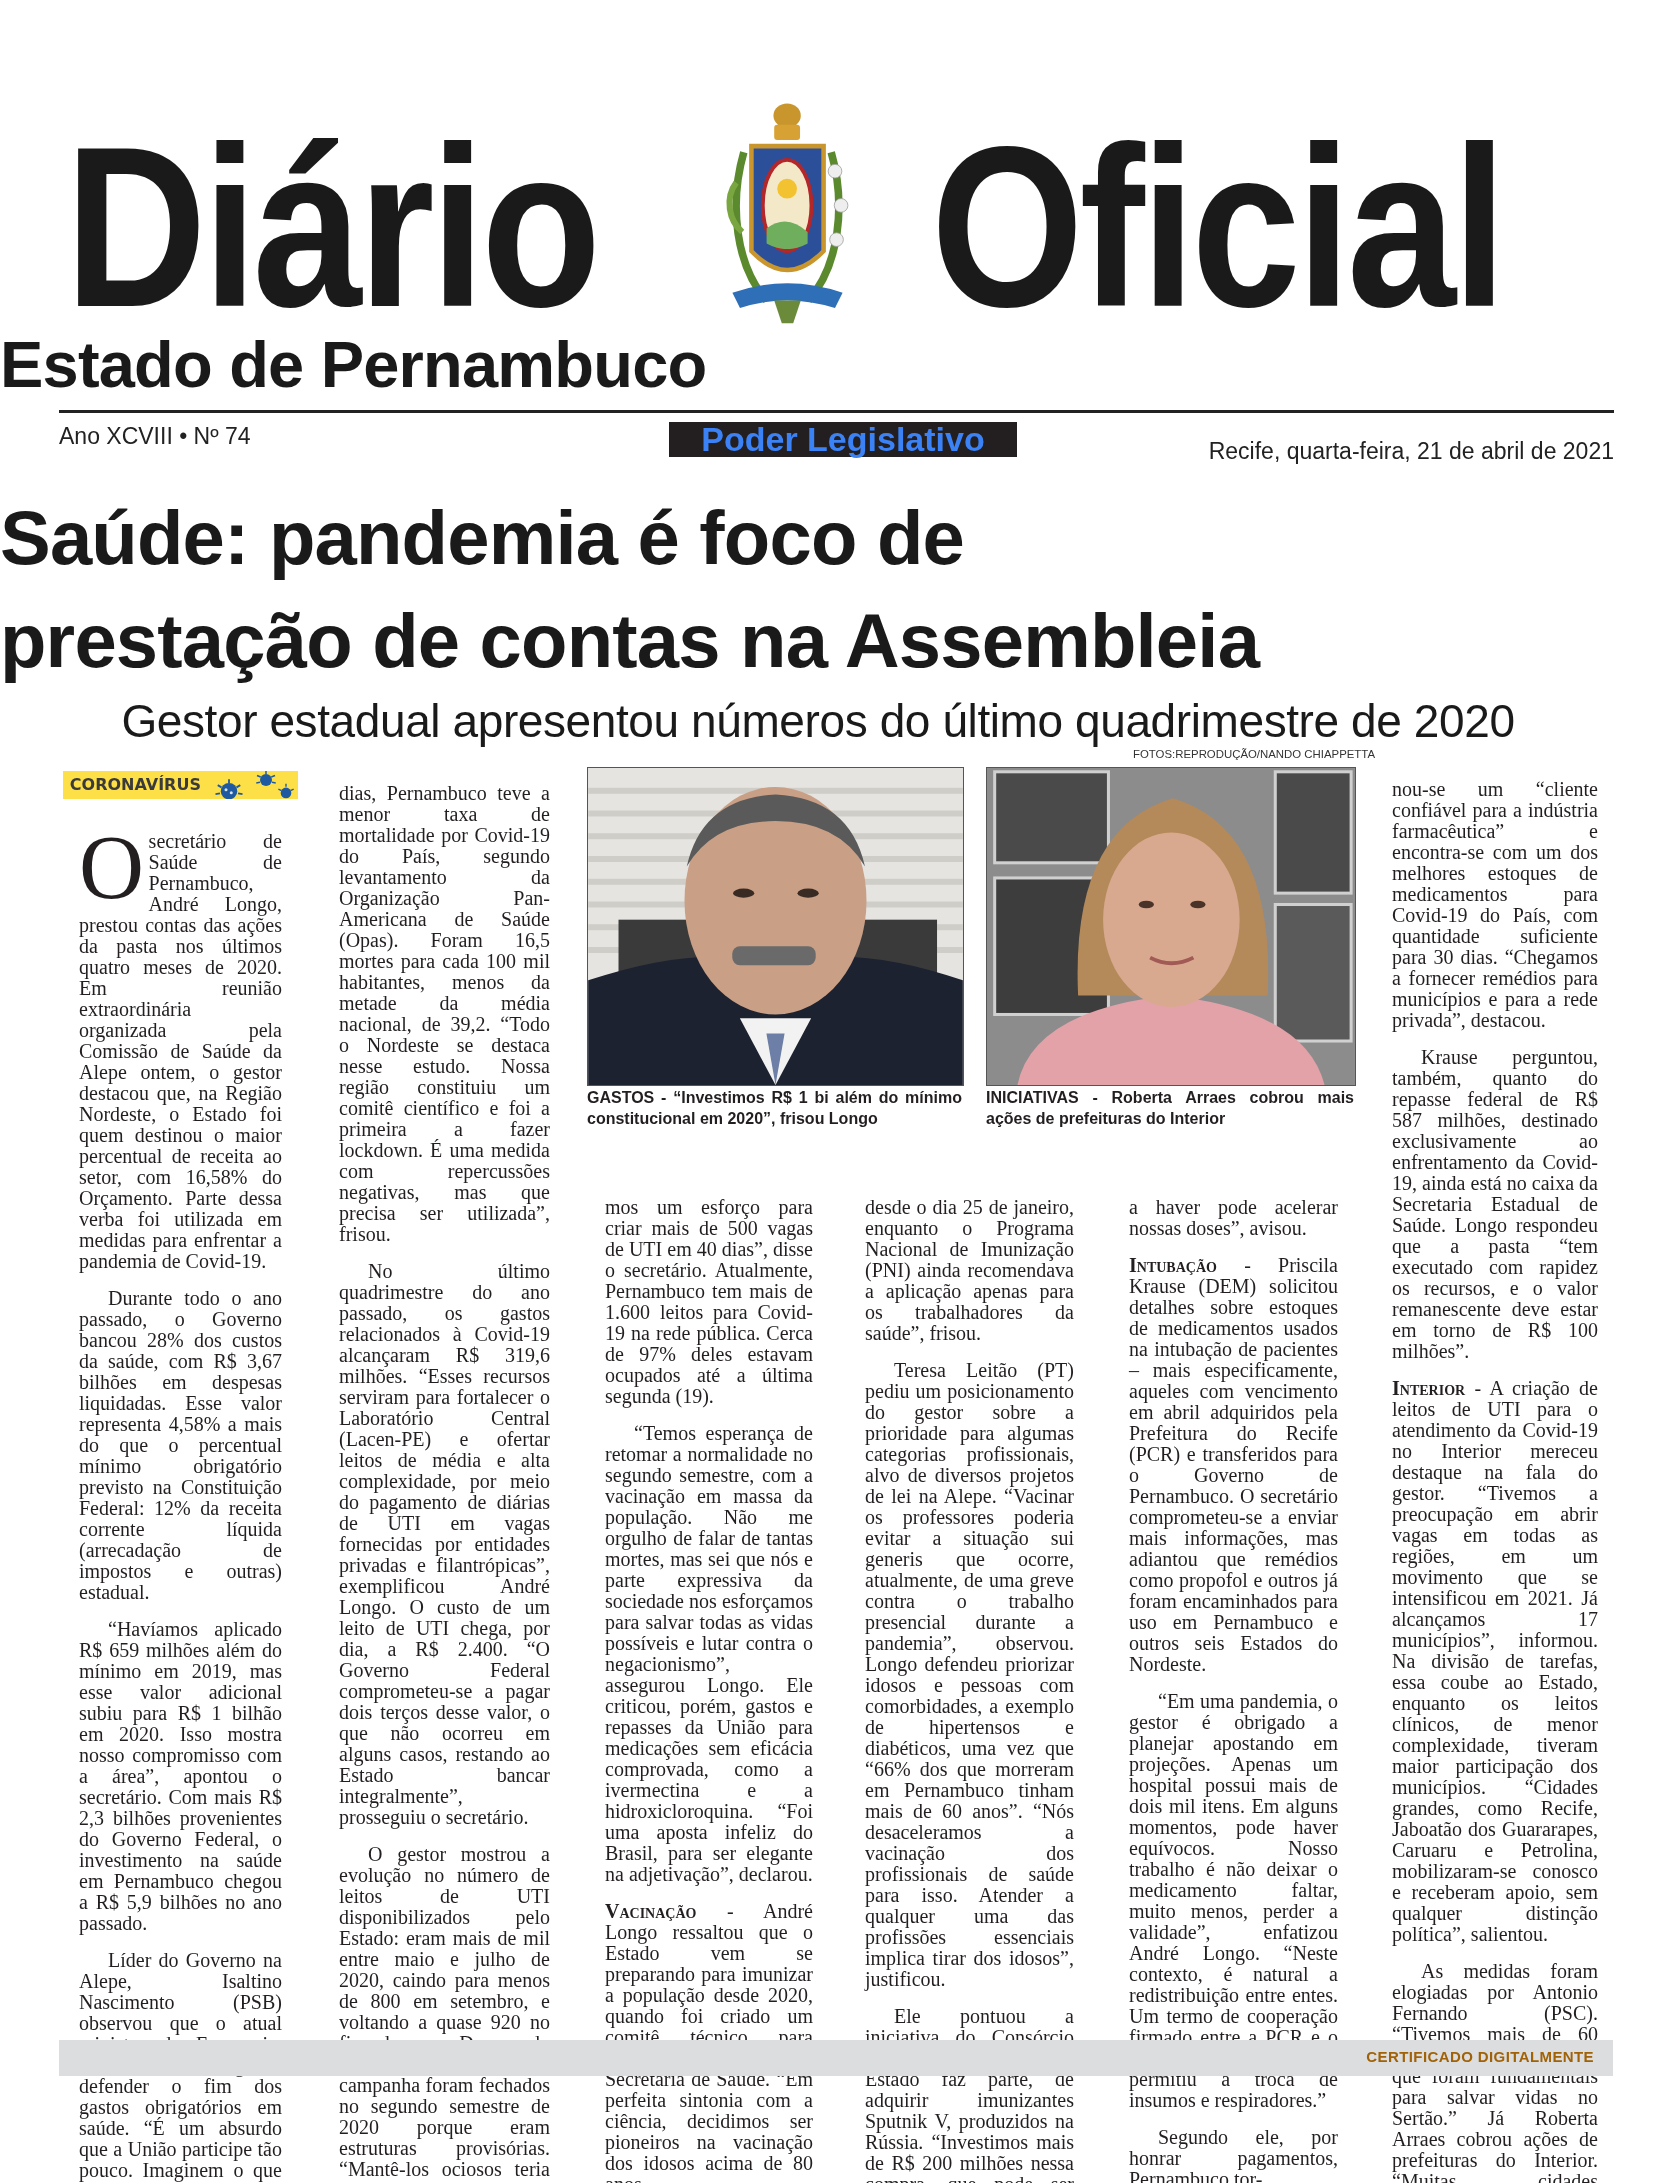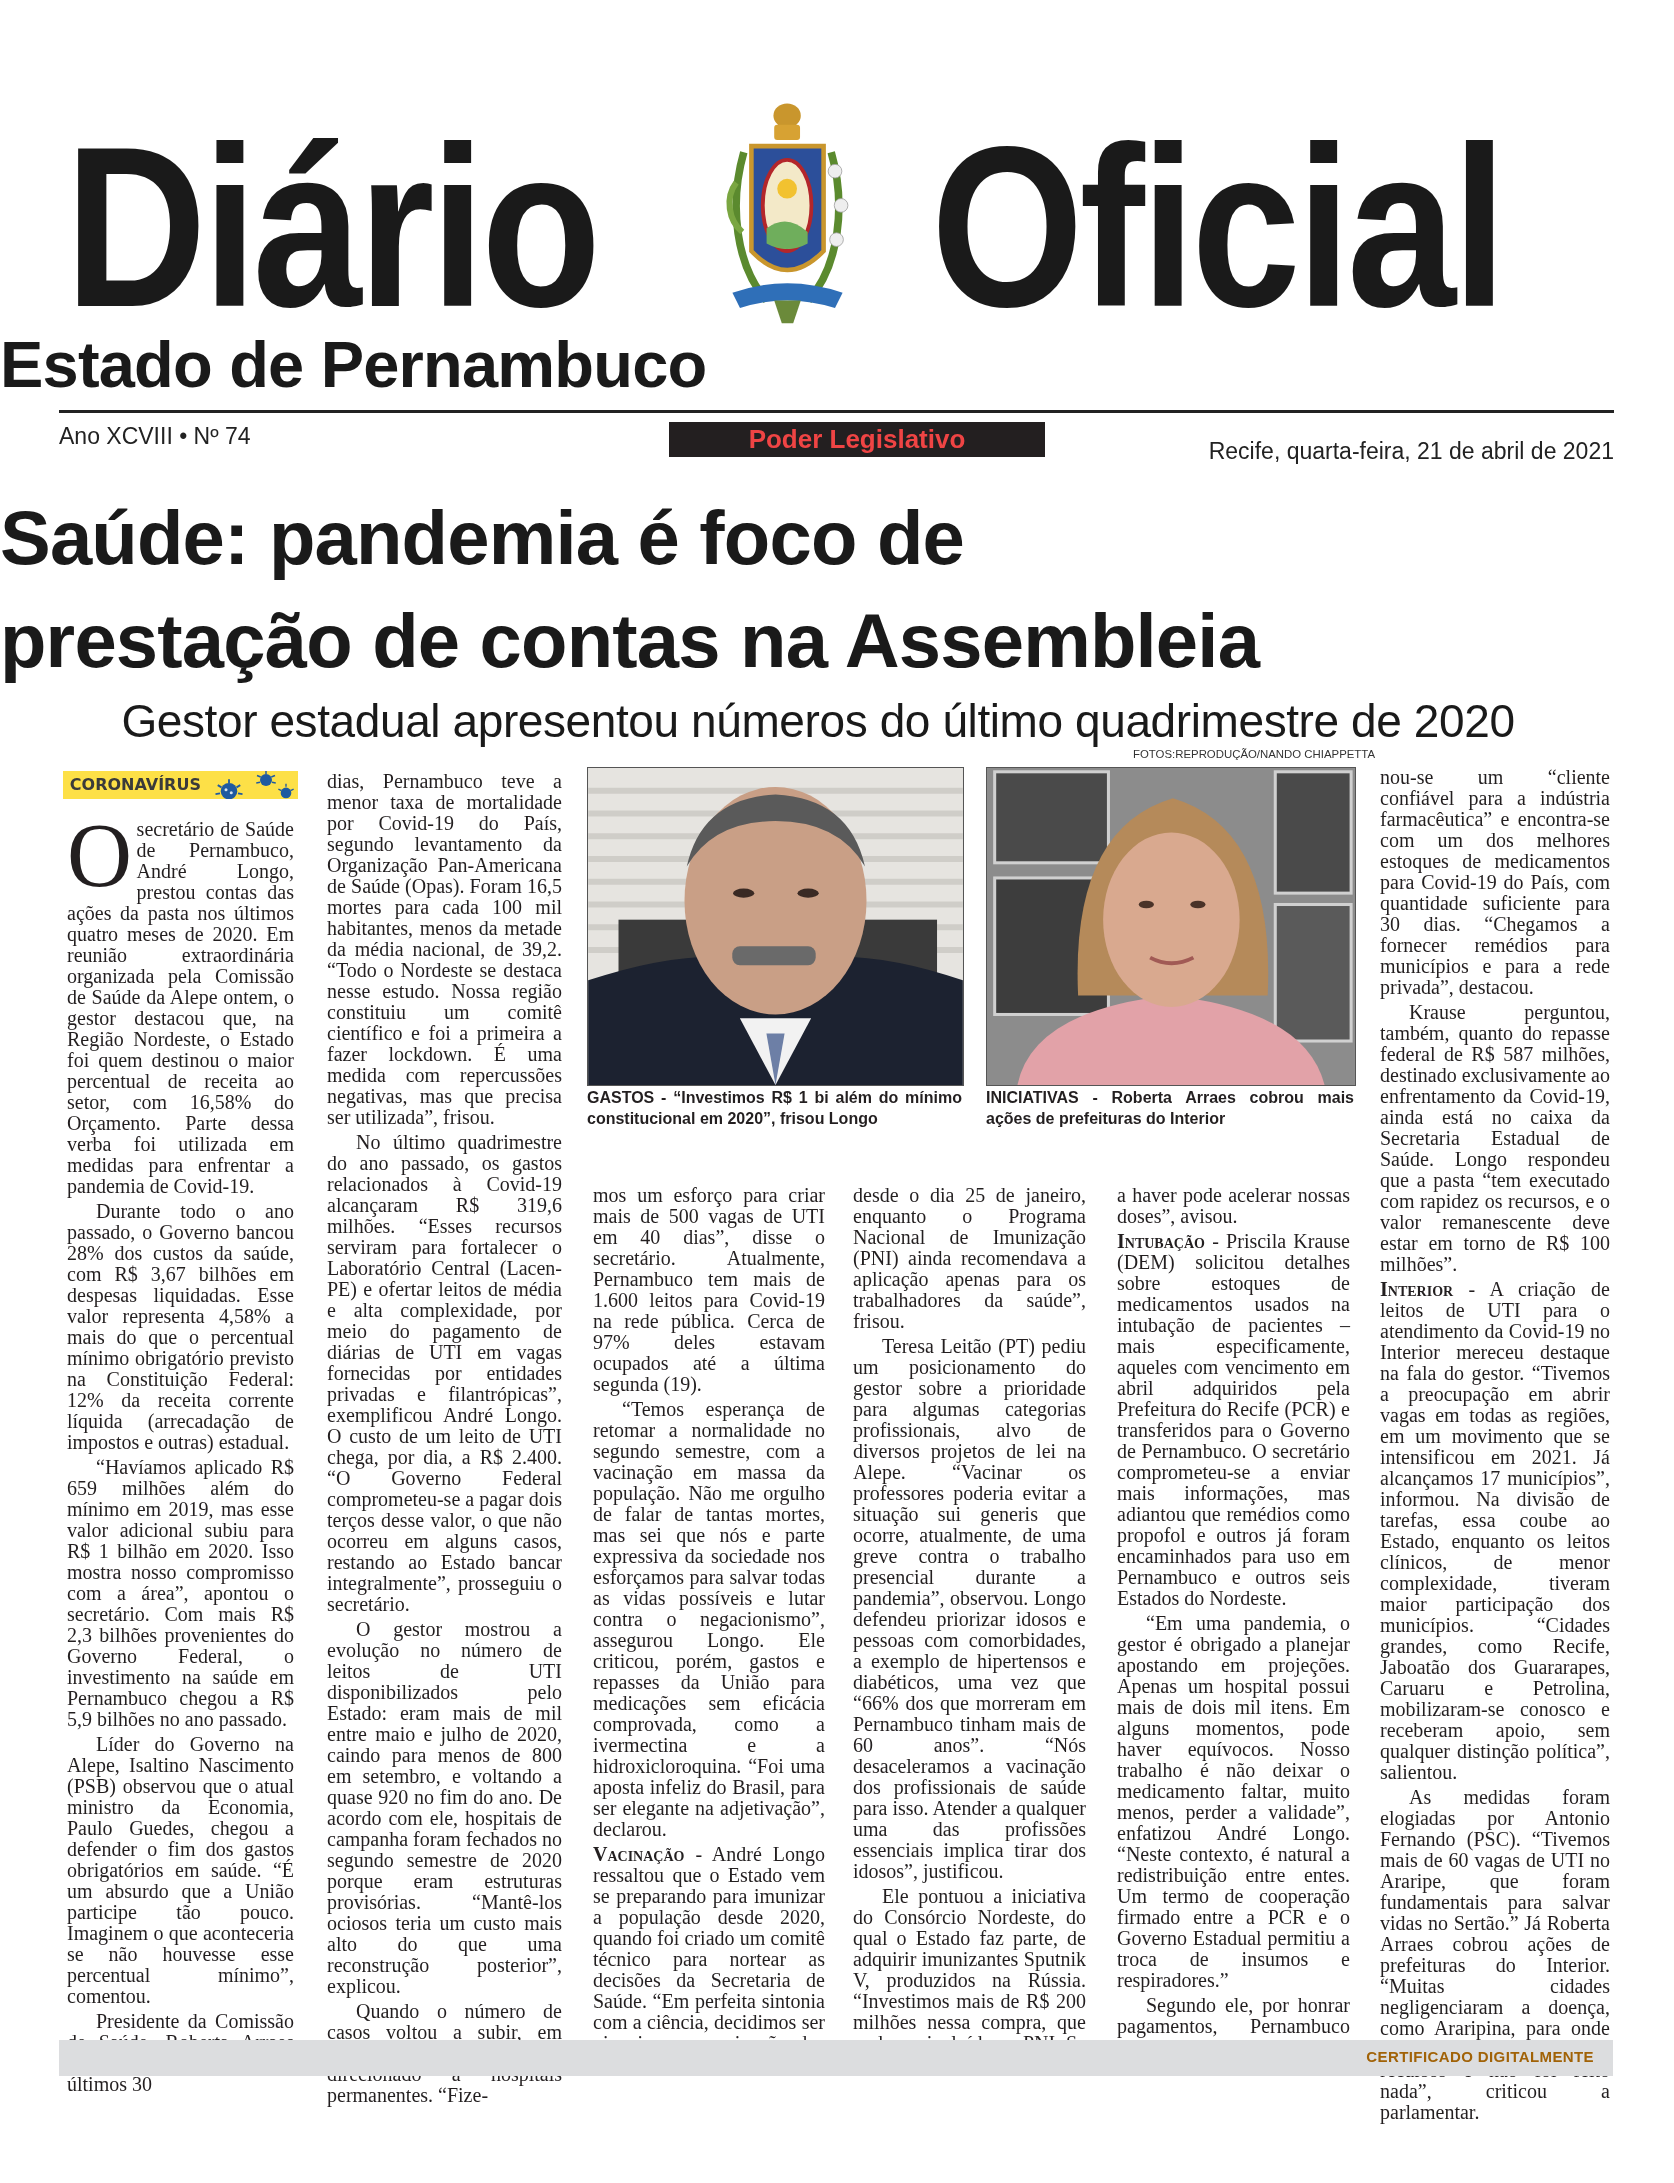--- a/index.html
+++ b/index.html
@@ -9,32 +9,32 @@
   .mast-title { position: absolute; top: 129px; left: 65px; width: 1549px; height: 197px; }
   .mast-word { position: absolute; top: 0; font-family: "Liberation Sans", sans-serif; font-weight: bold; font-size: 228px; line-height: 197px; letter-spacing: -4.6px; color: #1a1a1a; transform: scaleX(0.86); transform-origin: left top; }
   .mast-word.left { left: 0; }
   .mast-word.right { left: 866px; }
   .crest { position: absolute; left: 721px; top: 99px; width: 133px; height: 228px; }
   .subtitle { position: absolute; top: 327px; left: 0; width: 1674px; text-align: left; font-family: "Liberation Sans", sans-serif; font-weight: bold; font-size: 65px; line-height: 76px; color: #1a1a1a; letter-spacing: -0.8px; }
   .hr-thick { position: absolute; left: 59px; width: 1555px; top: 410px; height: 3px; background: #222; }
   .info-row { position: absolute; top: 420px; left: 59px; width: 1555px; height: 38px; font-family: "Liberation Sans", sans-serif; font-size: 23px; line-height: 33px; color: #222; }
   .info-left { position: absolute; left: 0; top: 0; }
   .info-right { position: absolute; right: 0; top: 0; margin-top: 15px; }
-  .power-badge { position: absolute; left: 610px; top: 1.5px; width: 376px; height: 35px; background: #231f20; color: #ef4444; text-align: center; font-weight: bold; font-size: 26px; line-height: 35px; }
+  .power-badge { position: absolute; left: 610px; top: 1.5px; width: 348px; height: 35px; background: #231f20; color: #3b82f6; text-align: center; font-weight: bold; font-size: 34px; line-height: 35px; }
 
   
   .headline { position: absolute; top: 486px; left: 0; width: 1674px; font-family: "Liberation Sans", sans-serif; font-weight: bold; font-size: 76px; line-height: 103px; color: #1a1a1a; letter-spacing: -0.8px; }
   .deck { position: absolute; top: 691px; left: 0; width: 1636px; text-align: center; font-family: "Liberation Sans", sans-serif; font-size: 46px; line-height: 61px; color: #1a1a1a; letter-spacing: -0.4px; }
 
   
   .credit { position: absolute; top: 748px; left: 1056px; width: 319px; text-align: right; font-family: "Liberation Sans", sans-serif; font-size: 11.4px; color: #333; }
 
   
   .col { position: absolute; font-family: "Liberation Serif", serif; font-size: 20px; line-height: 21px; text-align: justify; color: #231f20; hyphens: manual; }
-  .col p { margin: 4px; text-indent: 29px; }
+  .col p { margin: 16px; text-indent: 29px; }
   .col p.noindent { text-indent: 0; }
   .col .smallcaps { font-variant: small-caps; font-weight: bold; }
 
   .corona-banner { position: absolute; left: 63px; top: 771px; width: 235px; height: 28px; background: #fde047; }
   .corona-label { position: absolute; left: 6.8px; top: 2.3px; font-family: "DejaVu Sans", sans-serif; font-weight: bold; font-size: 16px; line-height: 23.5px; color: #3a3a3a; }
   .virus { position: absolute; }
 
   .dropcap { float: left; font-family: "Liberation Serif", serif; font-size: 90px; line-height: 68px; margin: 3px 4.6px 0 0; color: #231f20; }
 
   

